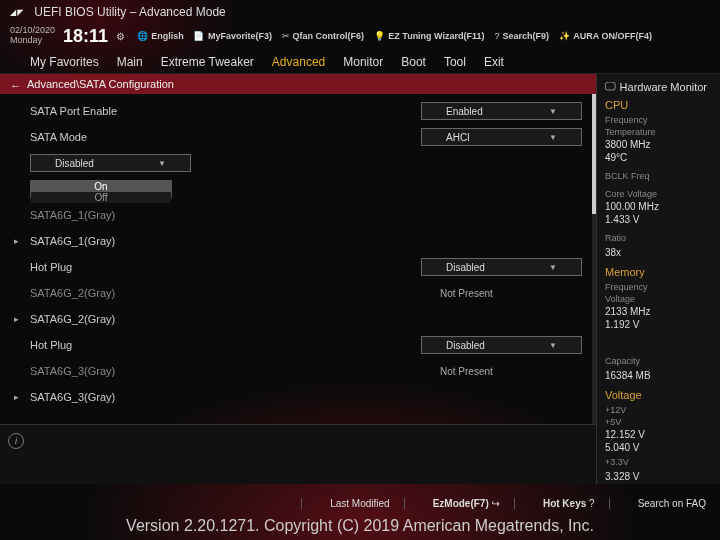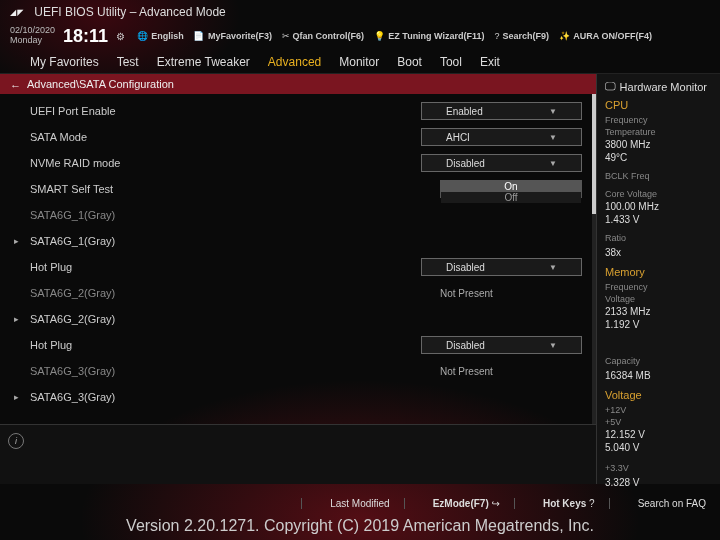--- a/index.html
+++ b/index.html
@@ -71,21 +71,21 @@
     <span>📄 <b>MyFavorite(F3)</b></span>
     <span>✂ <b>Qfan Control(F6)</b></span>
     <span>💡 <b>EZ Tuning Wizard(F11)</b></span>
     <span>? <b>Search(F9)</b></span>
     <span>✨ <b>AURA ON/OFF(F4)</b></span>
   </div>
 </div>
 
 <div class="tabs">
   <span>My Favorites</span>
-  <span>Test</span>
+  <span>Main</span>
   <span>Extreme Tweaker</span>
   <span class="active">Advanced</span>
   <span>Monitor</span>
   <span>Boot</span>
   <span>Tool</span>
   <span>Exit</span>
 </div>
 
 <div class="main-wrap">
   <div class="content">
@@ -93,45 +93,43 @@
       <span>←</span>
       <span>Advanced\SATA Configuration</span>
     </div>
 
     <div class="rows">
       <div class="scrollbar">
           <div class="thumb"></div>
         </div>
 
       <div class="row">
-        <span class="lbl">UEFI Port Enable</span>
+        <span class="lbl">SATA Port Enable</span>
         <div class="dropdown">
           <span>Enabled</span>
             <span class="caret">▼</span>
         </div>
       </div>
 
       <div class="row">
         <span class="lbl">SATA Mode</span>
         <div class="dropdown">
           <span>AHCI</span>
             <span class="caret">▼</span>
         </div>
       </div>
 
       <div class="row">
-        <span class="lbl">NVMe RAID mode</span>
         <div class="dropdown">
           <span>Disabled</span>
             <span class="caret">▼</span>
         </div>
       </div>
 
       <div class="row">
-        <span class="lbl">SMART Self Test</span>
         <div class="toggle">
           <div class="on">On</div>
           <div class="off">Off</div>
         </div>
       </div>
 
       <div class="row sub">
         <span class="lbl">SATA6G_1(Gray)</span>
       </div>
 
@@ -215,21 +213,21 @@
       <div class="v">16384 MB</div>
         <div></div>
     </div>
 
     <div class="sec">Voltage</div>
     <div class="grid">
       <div class="k">+12V</div>
         <div class="k">+5V</div>
       <div class="v">12.152 V</div>
         <div class="v">5.040 V</div>
-      <div class="k" style="margin-top:8px">+3.3V</div>
+      <div class="k" style="margin-top:2px">+3.3V</div>
         <div></div>
       <div class="v">3.328 V</div>
         <div></div>
     </div>
   </div>
 </div>
 
 <div class="footer">
   <div class="links">
     <span>Last Modified</span>

